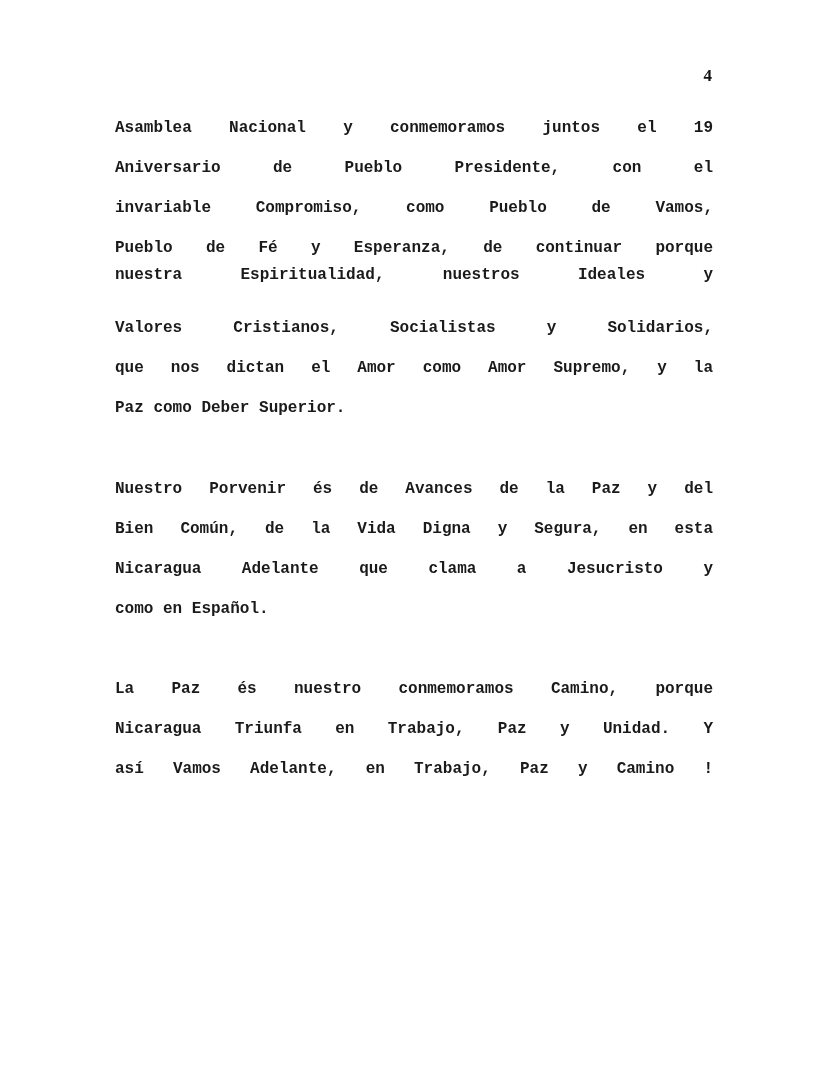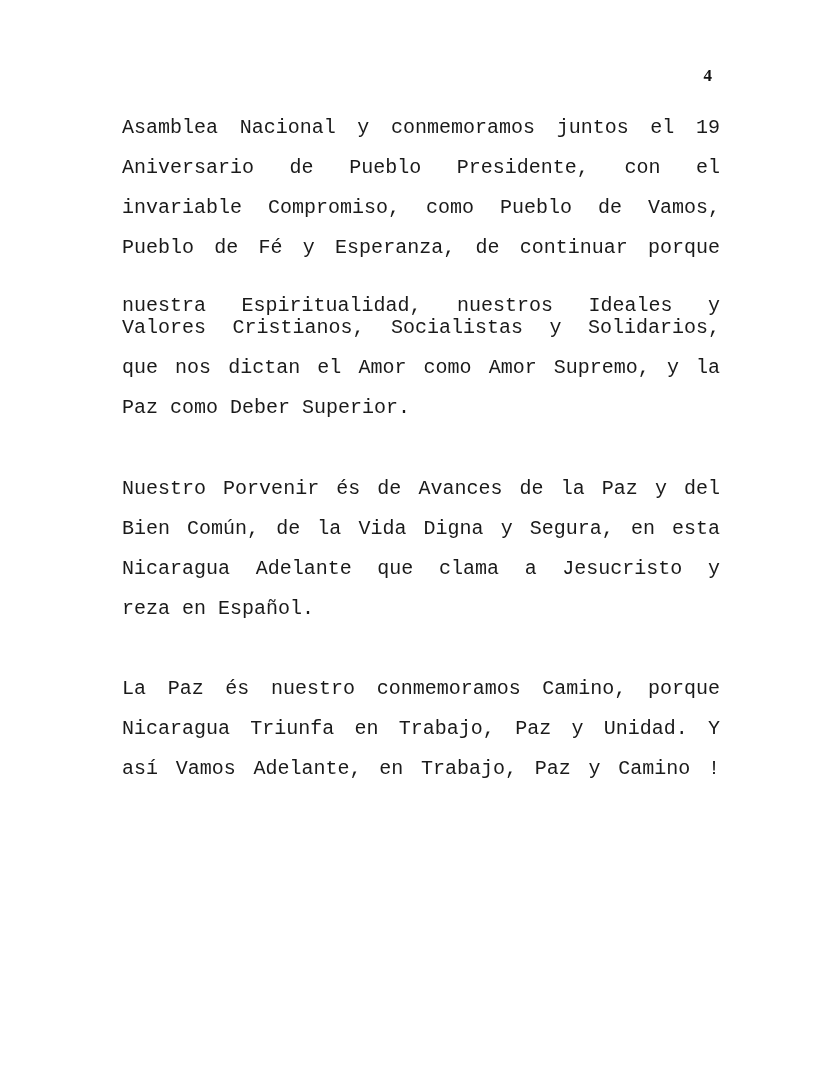--- a/index.html
+++ b/index.html
@@ -4,48 +4,48 @@
 <style>
   html, body { margin: 0; padding: 0; background: #ffffff; }
   body { width: 825px; height: 1068px; position: relative; overflow: hidden; }
   .page { position: absolute; left: 0; top: 0; width: 825px; height: 1068px; background: #fff; }
   .page-number {
     position: absolute; left: 690px; top: 66px; width: 22px; text-align: right;
     font-family: "Liberation Serif", serif; font-weight: bold; font-size: 17px; color: #111;
   }
   .line {
     position: absolute; left: 115px; width: 598px; height: 30px;
-    font-family: "Liberation Mono", monospace; font-weight: normal; font-size: 20px;
+    font-family: "Liberation Mono", monospace; font-weight: bold; font-size: 16px;
     color: #1a1a1a; line-height: 30px; white-space: nowrap;
-    text-align: justify; text-align-last: justify; margin-left: 7px;
+    text-align: justify; text-align-last: justify;
   }
   .line.last { text-align-last: left; }
 </style>
 </head>
 <body>
 
 <div class="page">
   <div class="page-number">4</div>
 
   <div>
     <div class="line" style="top:113px">Asamblea Nacional y conmemoramos juntos el 19</div>
     <div class="line" style="top:153px">Aniversario de Pueblo Presidente, con el</div>
     <div class="line" style="top:193px">invariable Compromiso, como Pueblo de Vamos,</div>
     <div class="line" style="top:233px">Pueblo de Fé y Esperanza, de continuar porque</div>
-    <div class="line" style="top:291px">nuestra Espiritualidad, nuestros Ideales y</div>
+    <div class="line" style="top:260px">nuestra Espiritualidad, nuestros Ideales y</div>
     <div class="line" style="top:313px">Valores Cristianos, Socialistas y Solidarios,</div>
     <div class="line" style="top:353px">que nos dictan el Amor como Amor Supremo, y la</div>
     <div class="line last" style="top:393px">Paz como Deber Superior.</div>
   </div>
 
   <div>
     <div class="line" style="top:474px">Nuestro Porvenir és de Avances de la Paz y del</div>
     <div class="line" style="top:514px">Bien Común, de la Vida Digna y Segura, en esta</div>
     <div class="line" style="top:554px">Nicaragua Adelante que clama a Jesucristo y</div>
-    <div class="line last" style="top:594px">reza en Español.</div>
+    <div class="line last" style="top:594px">como en Español.</div>
   </div>
 
   <div>
     <div class="line" style="top:674px">La Paz és nuestro conmemoramos Camino, porque</div>
     <div class="line" style="top:714px">Nicaragua Triunfa en Trabajo, Paz y Unidad. Y</div>
     <div class="line" style="top:754px">así Vamos Adelante, en Trabajo, Paz y Camino !</div>
   </div>
 </div>
 
 </body></html>

